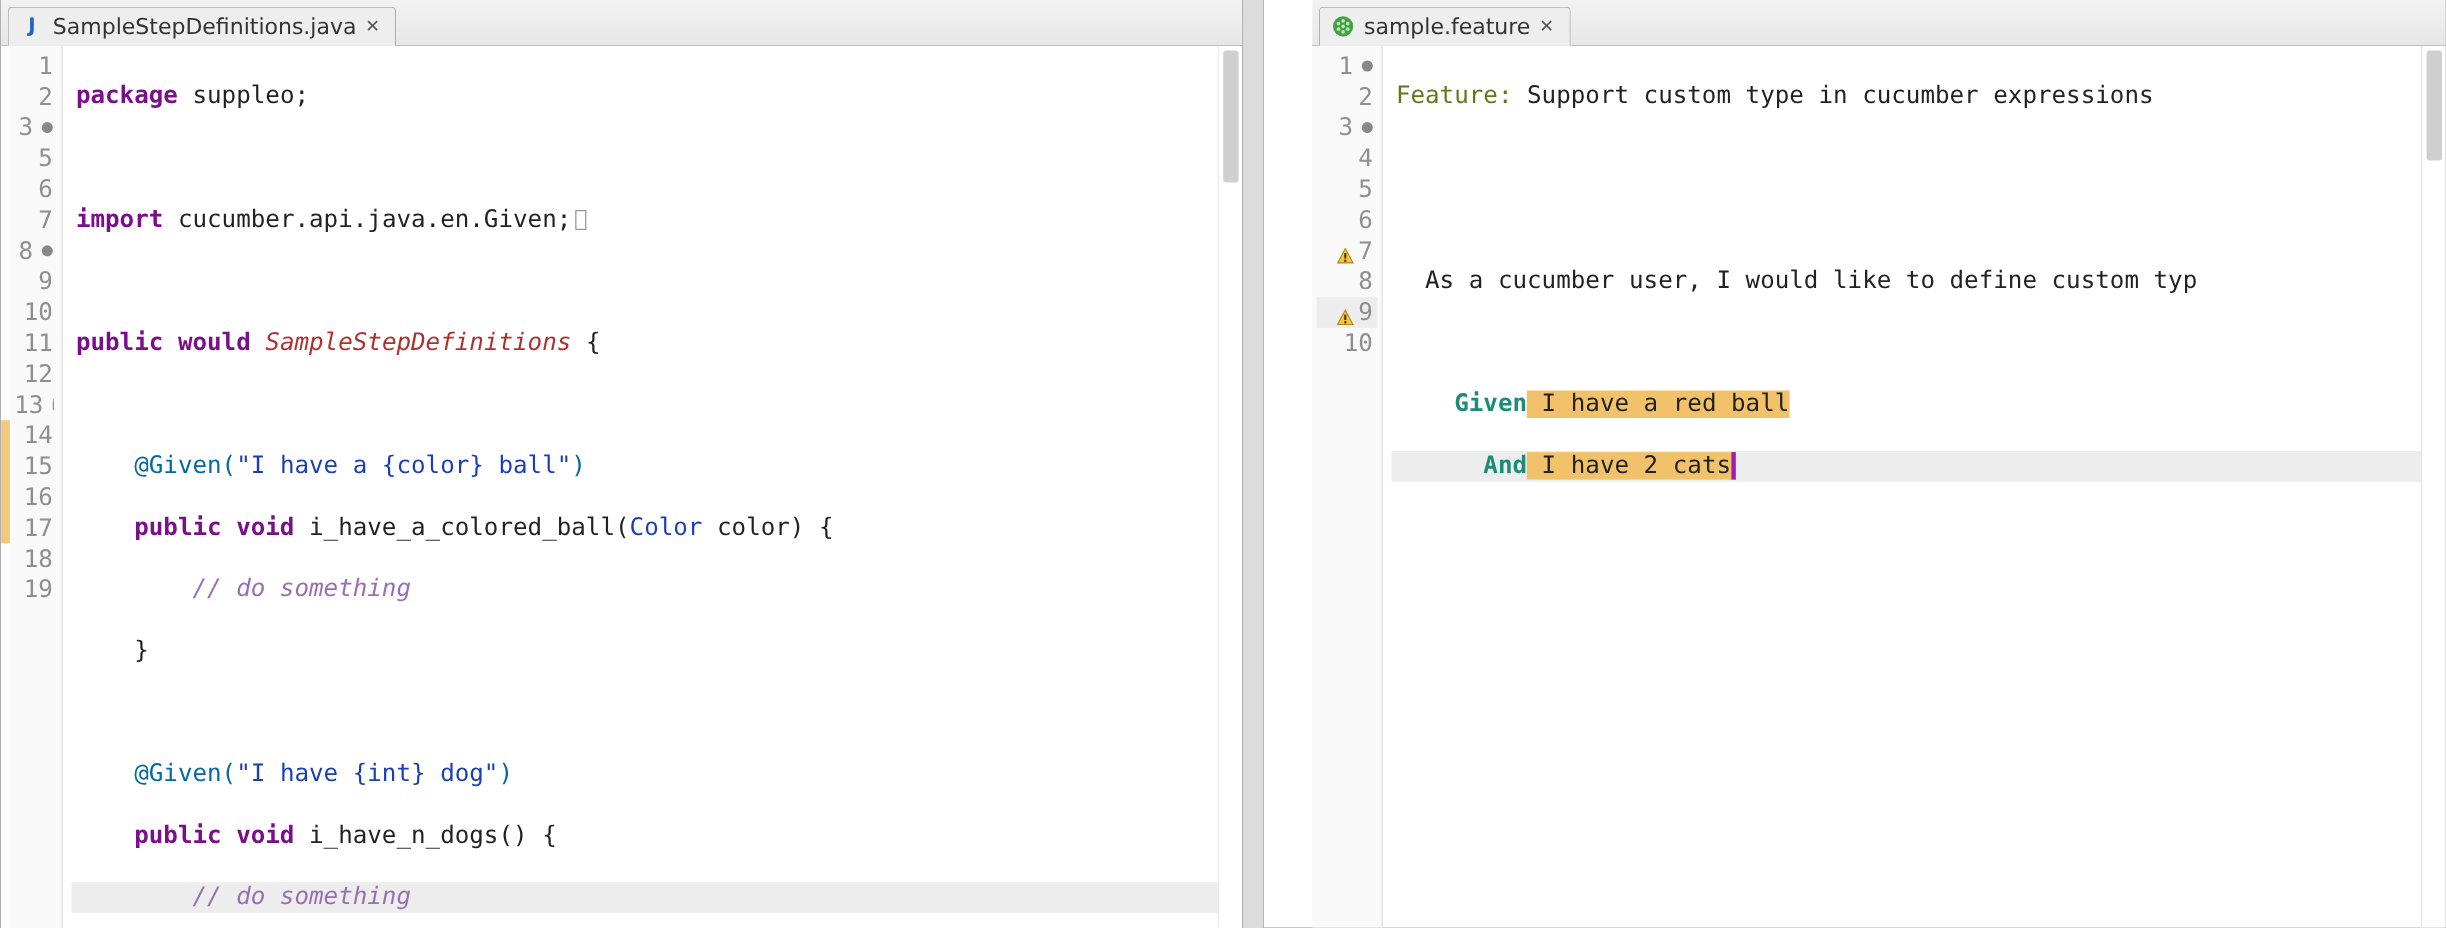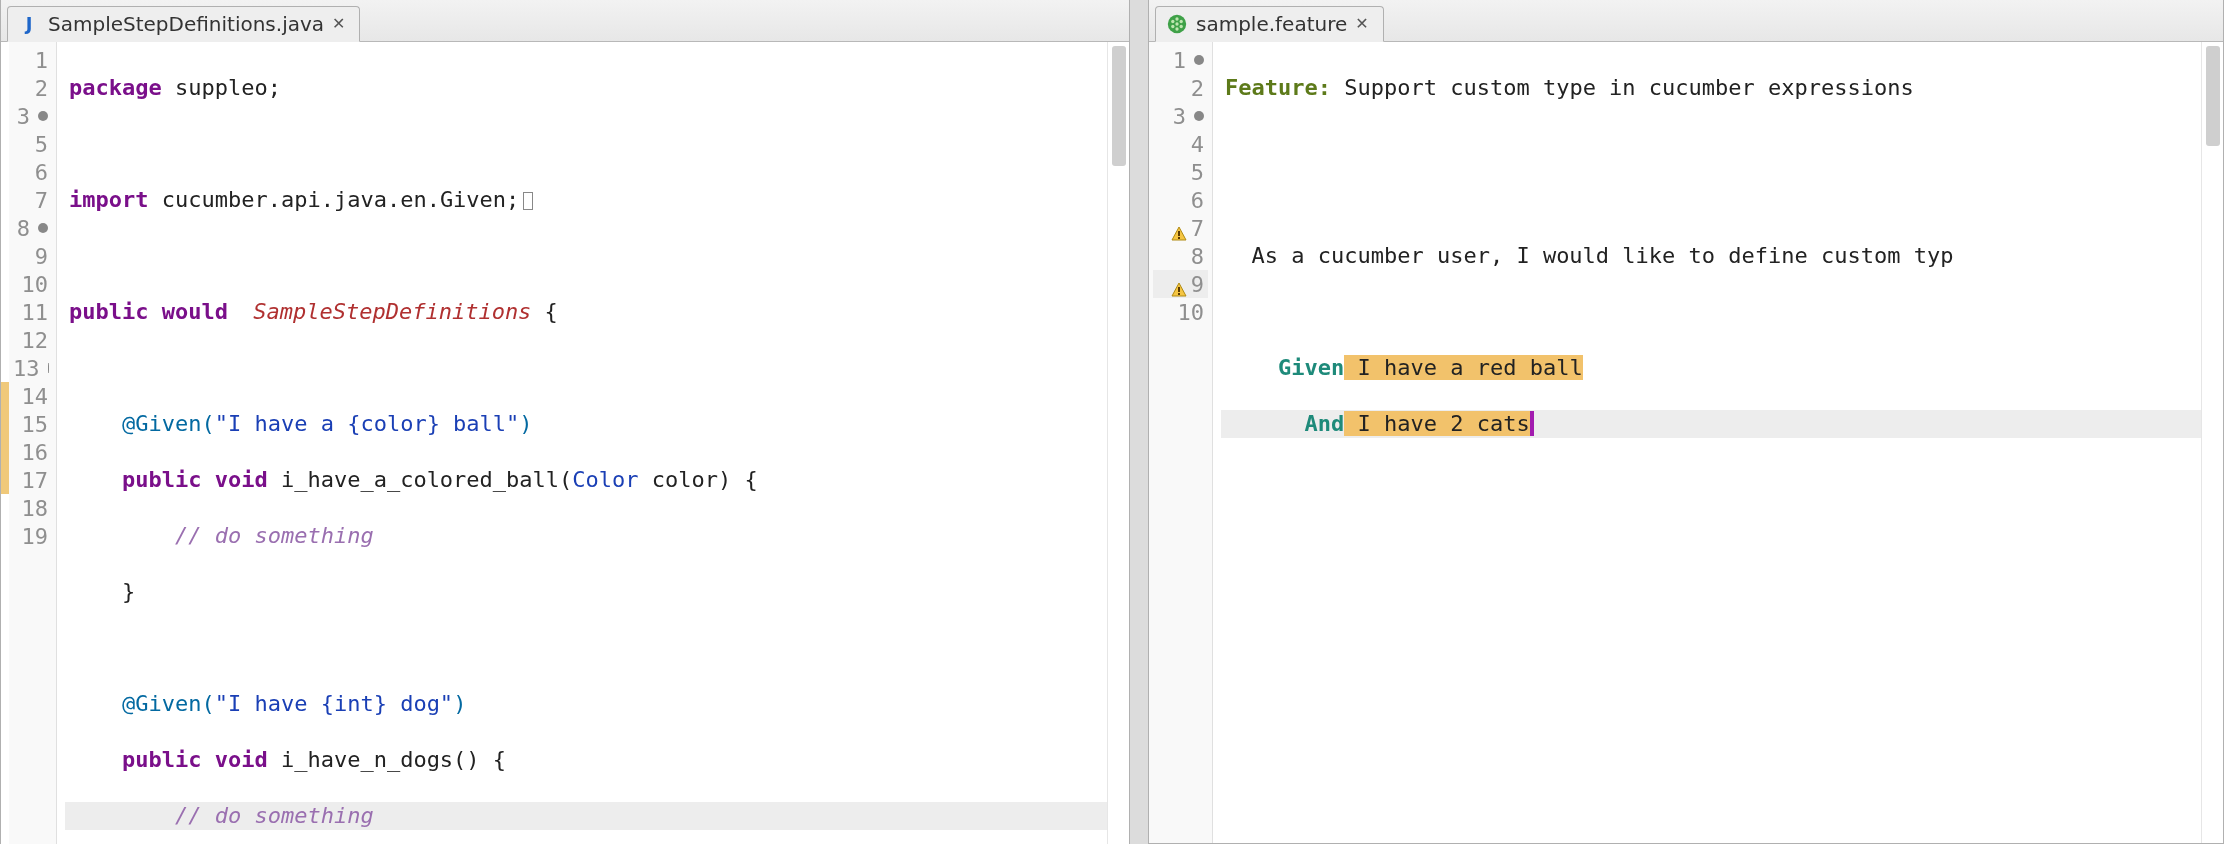--- a/index.html
+++ b/index.html
@@ -19,21 +19,21 @@
   .pane {
     display: flex;
     flex-direction: column;
     background: #fff;
     border: 1px solid #b0b0b0;
     border-top: none;
     position: relative;
   }
   .pane-left { width: 1130px; }
   .divider { width: 18px; background: #dcdcdc; }
-  .pane-right { flex: 1; }
+  .pane-right { flex: 1; padding-left: 44px; }
 
   .tabbar {
     display: flex;
     align-items: center;
     height: 42px;
     background: linear-gradient(#f2f2f2,#e7e7e7);
     border-bottom: 1px solid #b8b8b8;
     padding: 0 6px;
   }
   .tab {
@@ -109,27 +109,27 @@
     font-size: 22px;
     line-height: 28px;
     white-space: pre;
     color: #222;
     position: relative;
   }
   .line { height: 28px; display: block; padding-left: 4px; }
   .line.cur { background: #ededed; }
 
   .kw   { color: #7a0f8a; font-weight: bold; }
-  .cls  { color: #b03030; font-style: italic; margin-left: 12px; }
+  .cls  { color: #b03030; font-style: italic; }
   .str  { color: #1a3fb5; }
   .type { color: #1a3fb5; }
   .cmt  { color: #9a6fb0; font-style: italic; }
   .ann  { color: #0369a1; }
 
-  .fk   { color: #5d7a1a; font-weight: bold; }
+  .fk   { color: #5d7a1a; font-weight: normal; }
   .scn  { color: #5d7a1a; font-weight: bold; }
   .step { color: #1e8a7a; font-weight: bold; }
   .hl   { background: #f2c26b; color: #222; text-align: center; }
   .ftxt { color: #222; margin-top: 36px; }
   .gray { background: #ededed; }
   .caret { border-right: 4px solid #a21caf; }
 
   .scroll-overview {
     width: 22px;
     background: #fff;

